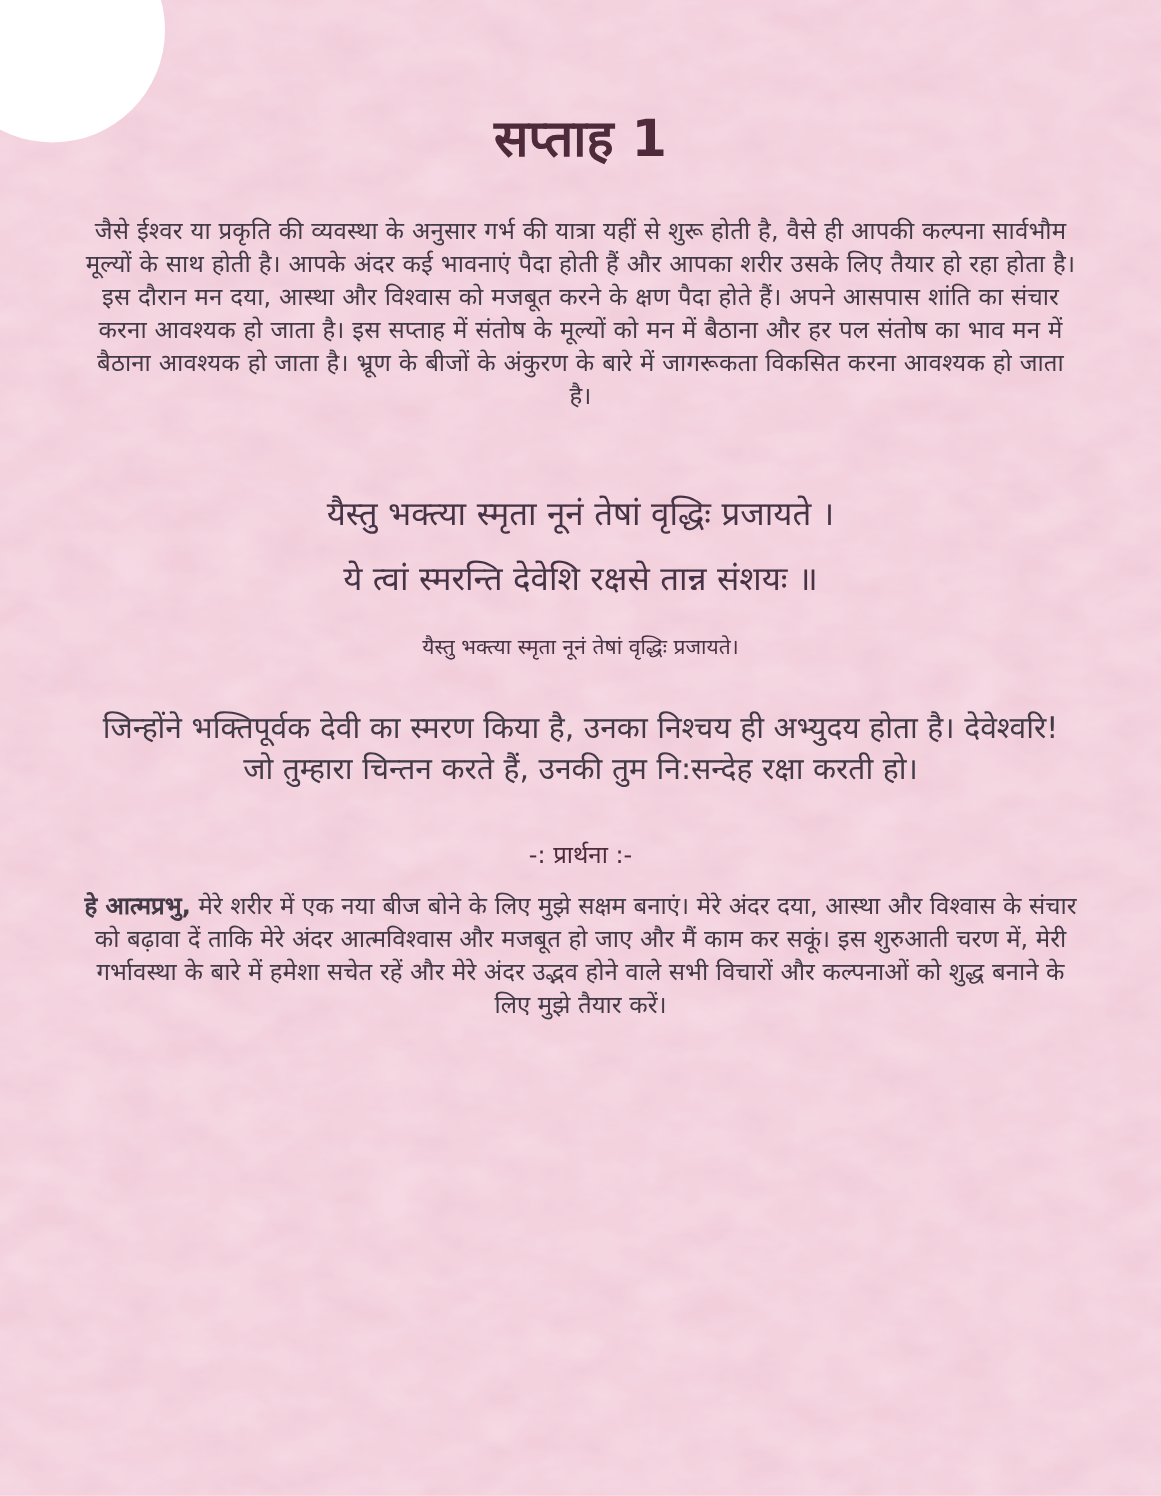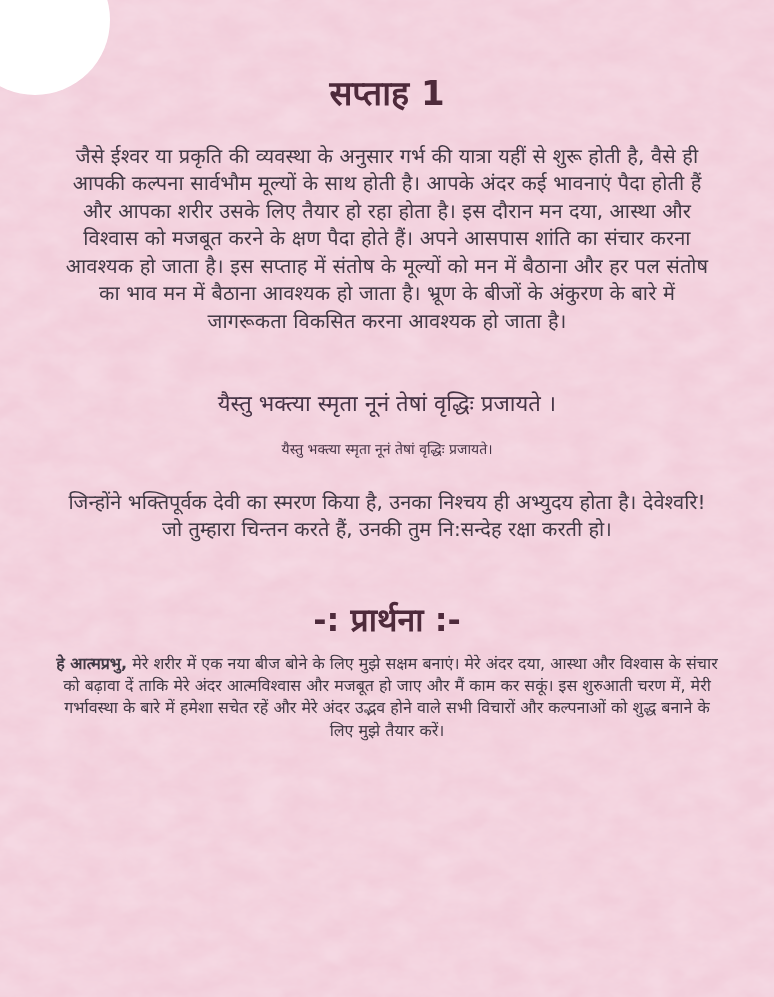--- a/index.html
+++ b/index.html
@@ -48,21 +48,21 @@
   .page-title {
     margin: 0 auto 28px auto;
     font-size: 34px;
     line-height: 1.25;
     font-weight: 700;
     color: var(--heading, #4e2a3b);
   }
   .intro {
     width: 660px;
     margin: 0 auto;
-    font-size: 20px;
+    font-size: 16px;
     line-height: 1.375;
     letter-spacing: 0.1px;
   }
   .verse-primary {
     margin-top: 56px;
   }
   .verse-primary .verse-line {
     margin: 0 auto 17px auto;
     font-size: 22px;
     line-height: 1.2;
@@ -77,24 +77,24 @@
     line-height: 1.25;
     color: #463446;
   }
   .translation {
     width: 660px;
     margin: 30px auto 0 auto;
     font-size: 20px;
     line-height: 1.35;
   }
   .prayer-heading {
-    margin: 58px auto 14px auto;
-    font-size: 32px;
+    margin: 34px auto 14px auto;
+    font-size: 16px;
     line-height: 1.2;
-    font-weight: 700;
+    font-weight: 400;
     color: var(--heading, #4e2a3b);
   }
   .prayer {
     width: 668px;
     margin: 0 auto;
     font-size: 16px;
     line-height: 1.38;
   }
   .prayer .salutation {
     font-weight: 700;
@@ -116,20 +116,21 @@
   <div class="corner-circle"></div>
 
   <main class="content">
 
     <h1 class="page-title">सप्ताह 1</h1>
 
     <p class="intro">जैसे ईश्वर या प्रकृति की व्यवस्था के अनुसार गर्भ की यात्रा यहीं से शुरू होती है, वैसे ही आपकी कल्पना सार्वभौम मूल्यों के साथ होती है। आपके अंदर कई भावनाएं पैदा होती हैं और आपका शरीर उसके लिए तैयार हो रहा होता है। इस दौरान मन दया, आस्था और विश्वास को मजबूत करने के क्षण पैदा होते हैं। अपने आसपास शांति का संचार करना आवश्यक हो जाता है। इस सप्ताह में संतोष के मूल्यों को मन में बैठाना और हर पल संतोष का भाव मन में बैठाना आवश्यक हो जाता है। भ्रूण के बीजों के अंकुरण के बारे में जागरूकता विकसित करना आवश्यक हो जाता है।</p>
 
     <div class="verse-primary">
       <p class="verse-line">यैस्तु भक्त्या स्मृता नूनं तेषां वृद्धिः प्रजायते ।</p>
+      <p class="verse-line">ये त्वां स्मरन्ति देवेशि रक्षसे तान्न संशयः ॥</p>
     </div>
 
     <div class="verse-secondary">
       <p class="verse-line">यैस्तु भक्त्या स्मृता नूनं तेषां वृद्धिः प्रजायते।</p>
     </div>
 
     <p class="translation">जिन्होंने भक्तिपूर्वक देवी का स्मरण किया है, उनका निश्चय ही अभ्युदय होता है। देवेश्वरि! जो तुम्हारा चिन्तन करते हैं, उनकी तुम नि:सन्देह रक्षा करती हो।</p>
 
     <h2 class="prayer-heading">-: प्रार्थना :-</h2>
 

